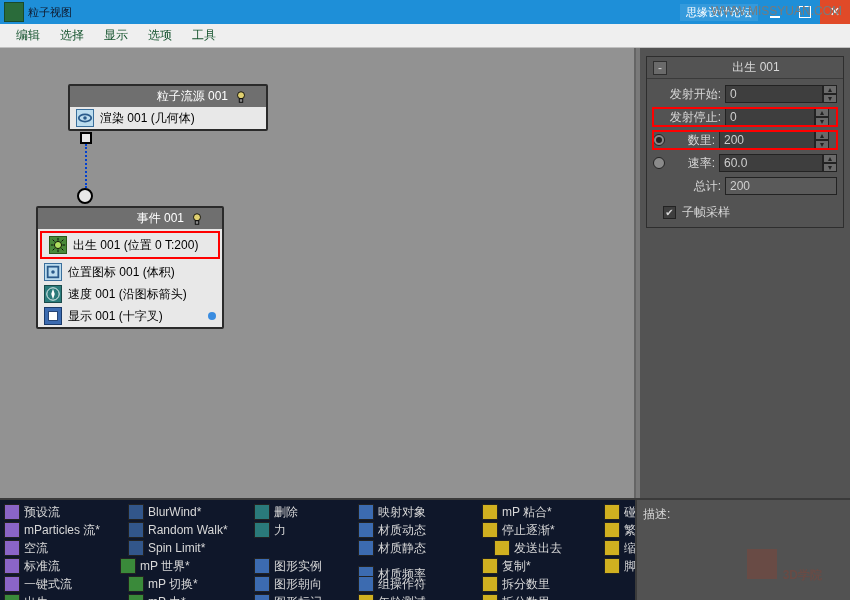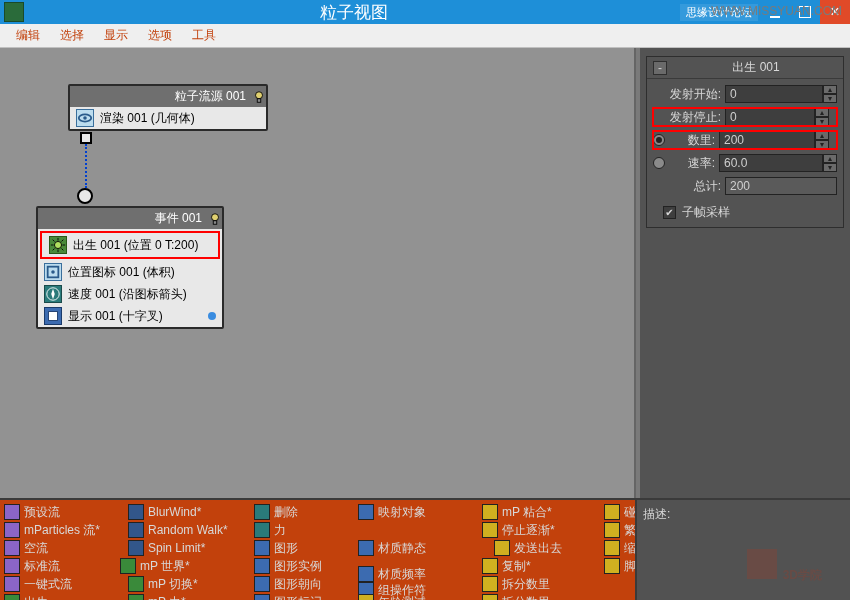--- a/index.html
+++ b/index.html
@@ -1,43 +1,43 @@
 <!DOCTYPE html>
 <html><head>
 <meta charset="utf-8">
 <style>
 * { box-sizing: border-box; margin: 0; padding: 0; font-family: "Microsoft YaHei", SimSun, sans-serif; font-size: 12px; }
 body { width: 850px; height: 600px; background: #939393; overflow: hidden; position: relative; }
 
 
 .titlebar { position: absolute; top: 0; left: 0; right: 0; height: 24px; background: #1e8fd8; display: flex; align-items: center; padding: 0; }
 .titlebar .app-icon { width: 20px; height: 20px; margin: 0 4px; background: #2a6b3a; border: 1px solid #1a4a2a; }
-.titlebar .title { color: #ffffff; font-size: 17px; flex: 1; text-align: center; }
+.titlebar .title { color: #0f172a; font-size: 11px; flex: 1; }
 .titlebar .label-right { color: #fff; font-size: 11px; margin-right: 2px; background: rgba(255,255,255,0.1); padding: 1px 6px; }
 .titlebar .win-btns { display: flex; }
 .titlebar .win-btn { width: 30px; height: 24px; display: flex; align-items: center; justify-content: center; color: #fff; }
 .titlebar .win-btn.min::before,
 .titlebar .win-btn.max::before { content: ""; display: block; }
 .titlebar .win-btn.min::before { width: 10px; height: 10px; border: 1px solid #fff; border-width: 0 0 2px 0; }
 .titlebar .win-btn.max::before { width: 10px; height: 10px; border: 1px solid #fff; }
 .titlebar .win-btn.close { background: #e04a28; font-size: 16px; line-height: 16px; }
 
 
 .menubar { position: absolute; top: 24px; left: 0; right: 0; height: 24px; background: #efefef; display: flex; align-items: center; padding: 0 6px; border-bottom: 1px solid #c0c0c0; }
-.menubar .item { padding: 0 10px; color: #c2410c; }
+.menubar .item { padding: 0 10px; color: #14532d; }
 
 
 .main { position: absolute; top: 48px; left: 0; right: 0; bottom: 102px; display: flex; }
 .canvas { flex: 1; background: #929292; position: relative; border-right: 2px solid #656565; overflow: hidden; }
 .inspector { width: 210px; background: #535353; padding: 8px 6px; display: flex; flex-direction: column; gap: 4px; }
 .vdivider { width: 4px; background: #7a7a7a; }
 
 
 .node { position: absolute; background: #e8e8e8; border: 2px solid #2a2a2a; border-radius: 2px; }
-.node .node-header { background: #6f6f6f; color: #fff; font-size: 12px; padding: 2px 0; display: flex; justify-content: flex-end; align-items: center; gap: 6px; }
+.node .node-header { background: #6f6f6f; color: #fff; font-size: 12px; padding: 2px 18px; display: flex; justify-content: flex-end; align-items: center; gap: 6px; }
 .node .node-header .bulb { width: 14px; height: 14px; display: inline-block; }
 .node .row { display: flex; align-items: center; padding: 2px 6px; gap: 6px; color: #000; }
 .node .row .icon { width: 18px; height: 18px; display: inline-flex; align-items: center; justify-content: center; border: 1px solid #3a6f9c; background: #bcdcee; }
 
 .highlight-red { border: 2px solid #ff0000 !important; padding: 1px; }
 .highlight-red .row { background: #e8e8e8; }
 .dot-blue { width: 8px; height: 8px; background: #3a8ce0; border-radius: 50%; display: inline-block; margin-left: auto; }
 
 
 .port { position: absolute; }
@@ -59,21 +59,21 @@
 .field .spinner .val { flex: 1; background: #3e3e3e; color: #cfcfcf; border: 1px solid #222; padding: 1px 4px; height: 18px; }
 .field .spinner .chev { width: 14px; display: flex; flex-direction: column; }
 .field .spinner .chev span { height: 9px; background: #6a6a6a; border: 1px solid #222; display: flex; align-items: center; justify-content: center; font-size: 8px; color: #222; line-height: 6px; cursor: pointer; user-select: none; }
 .field.ro .val { background: #5a5a5a; }
 .field.redbox { outline: 2px solid #ff0000; outline-offset: -1px; padding-right: 8px; }
 .chkrow { display: flex; align-items: center; gap: 6px; margin-top: 4px; padding-left: 10px; }
 .chkrow .chk { width: 13px; height: 13px; background: #3e3e3e; border: 1px solid #222; color: #d8d8d8; font-size: 10px; text-align: center; line-height: 11px; }
 .chkrow .lbl { color: #d8d8d8; }
 
 
-.palette { position: absolute; bottom: 0; left: 0; width: 635px; height: 102px; background: #c2410c; border-top: 2px solid #3a3a3a; overflow: hidden; }
+.palette { position: absolute; bottom: 0; left: 0; width: 635px; height: 102px; background: #0f172a; border-top: 2px solid #3a3a3a; overflow: hidden; }
 .palette .row { position: absolute; height: 20px; display: flex; align-items: center; }
 .palette .cell { display: flex; align-items: center; gap: 4px; color: #d8d8d8; width: 124px; }
 .palette .cell .pi { width: 16px; height: 16px; display: inline-block; border: 1px solid #222; }
 .palette .cell .pi.purple { background: #8b65c7; }
 .palette .cell .pi.navy { background: #32568a; }
 .palette .cell .pi.teal { background: #2a7a7a; }
 .palette .cell .pi.blue { background: #3c6bb0; }
 .palette .cell .pi.green { background: #3a8a3a; }
 .palette .cell .pi.yellow { background: #d0b020; }
 .palette .cell.clipped { overflow: hidden; width: 32px; }
@@ -357,26 +357,20 @@
         <span class="pi teal"></span>
         <span>删除</span>
       </div>
     </div>
   <div class="row" style="left:254px; top:20px;">
       <div class="cell">
         <span class="pi teal"></span>
         <span>力</span>
       </div>
     </div>
-  <div class="row" style="left:254px; top:38px;">
-      <div class="cell">
-        <span class="pi blue"></span>
-        <span>图形</span>
-      </div>
-    </div>
   <div class="row" style="left:254px; top:56px;">
       <div class="cell">
         <span class="pi blue"></span>
         <span>图形实例</span>
       </div>
     </div>
   <div class="row" style="left:254px; top:74px;">
       <div class="cell">
         <span class="pi blue"></span>
         <span>图形朝向</span>
@@ -388,33 +382,39 @@
         <span>图形标记</span>
       </div>
     </div>
 
   <div class="row" style="left:358px; top:2px;">
       <div class="cell">
         <span class="pi blue"></span>
         <span>映射对象</span>
       </div>
     </div>
+  <div class="row" style="left:358px; top:20px;">
+      <div class="cell">
+        <span class="pi blue"></span>
+        <span>材质动态</span>
+      </div>
+    </div>
   <div class="row" style="left:358px; top:38px;">
       <div class="cell">
         <span class="pi blue"></span>
         <span>材质静态</span>
       </div>
     </div>
   <div class="row" style="left:358px; top:64px;">
       <div class="cell">
         <span class="pi blue"></span>
         <span>材质频率</span>
       </div>
     </div>
-  <div class="row" style="left:358px; top:80px;">
+  <div class="row" style="left:358px; top:74px;">
       <div class="cell">
         <span class="pi blue"></span>
         <span>组操作符</span>
       </div>
     </div>
   <div class="row" style="left:358px; top:92px;">
       <div class="cell">
         <span class="pi yellow"></span>
         <span>年龄测试</span>
       </div>

